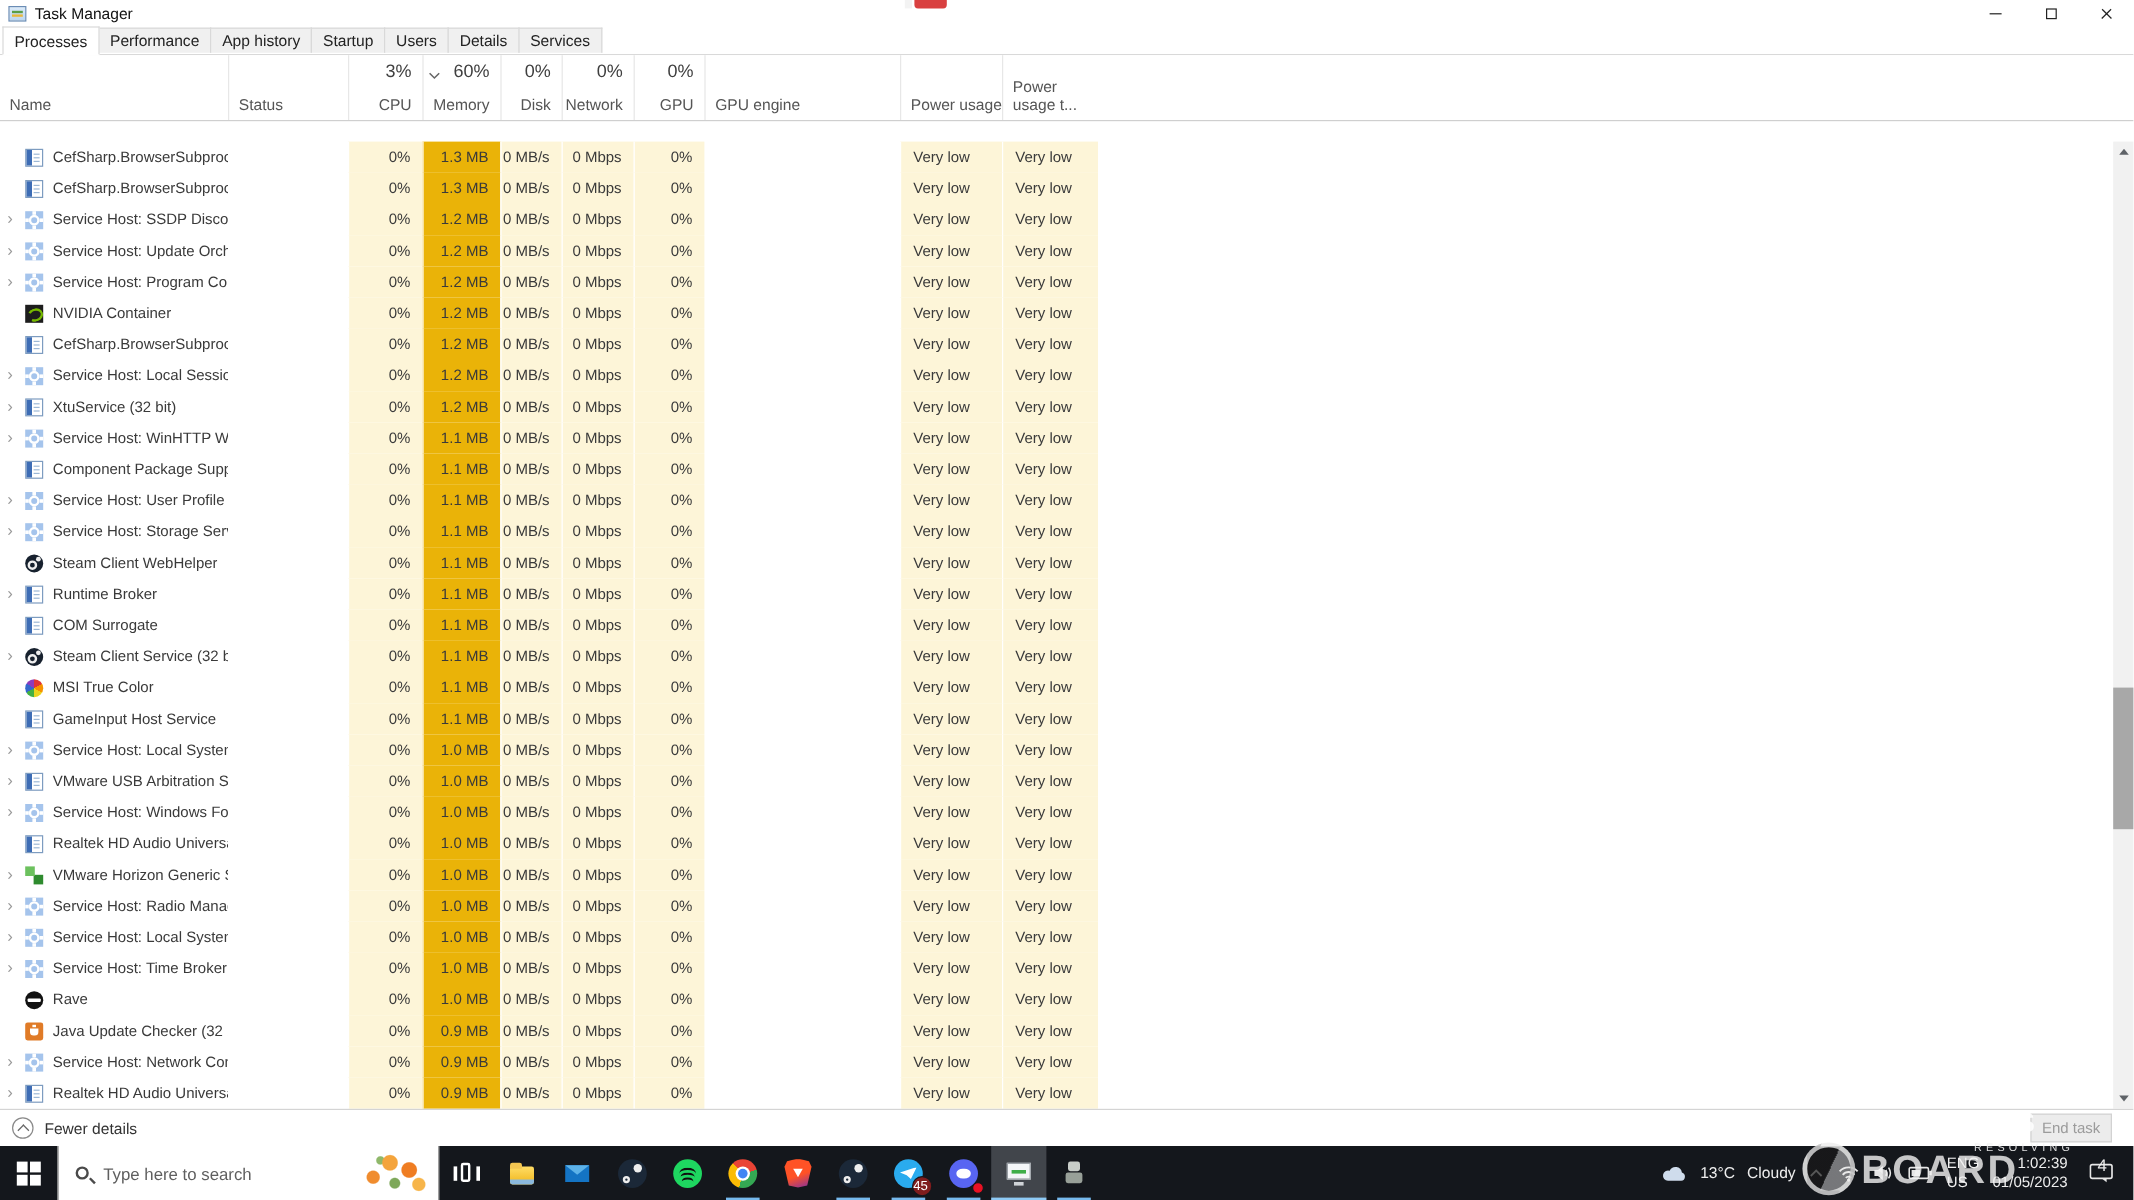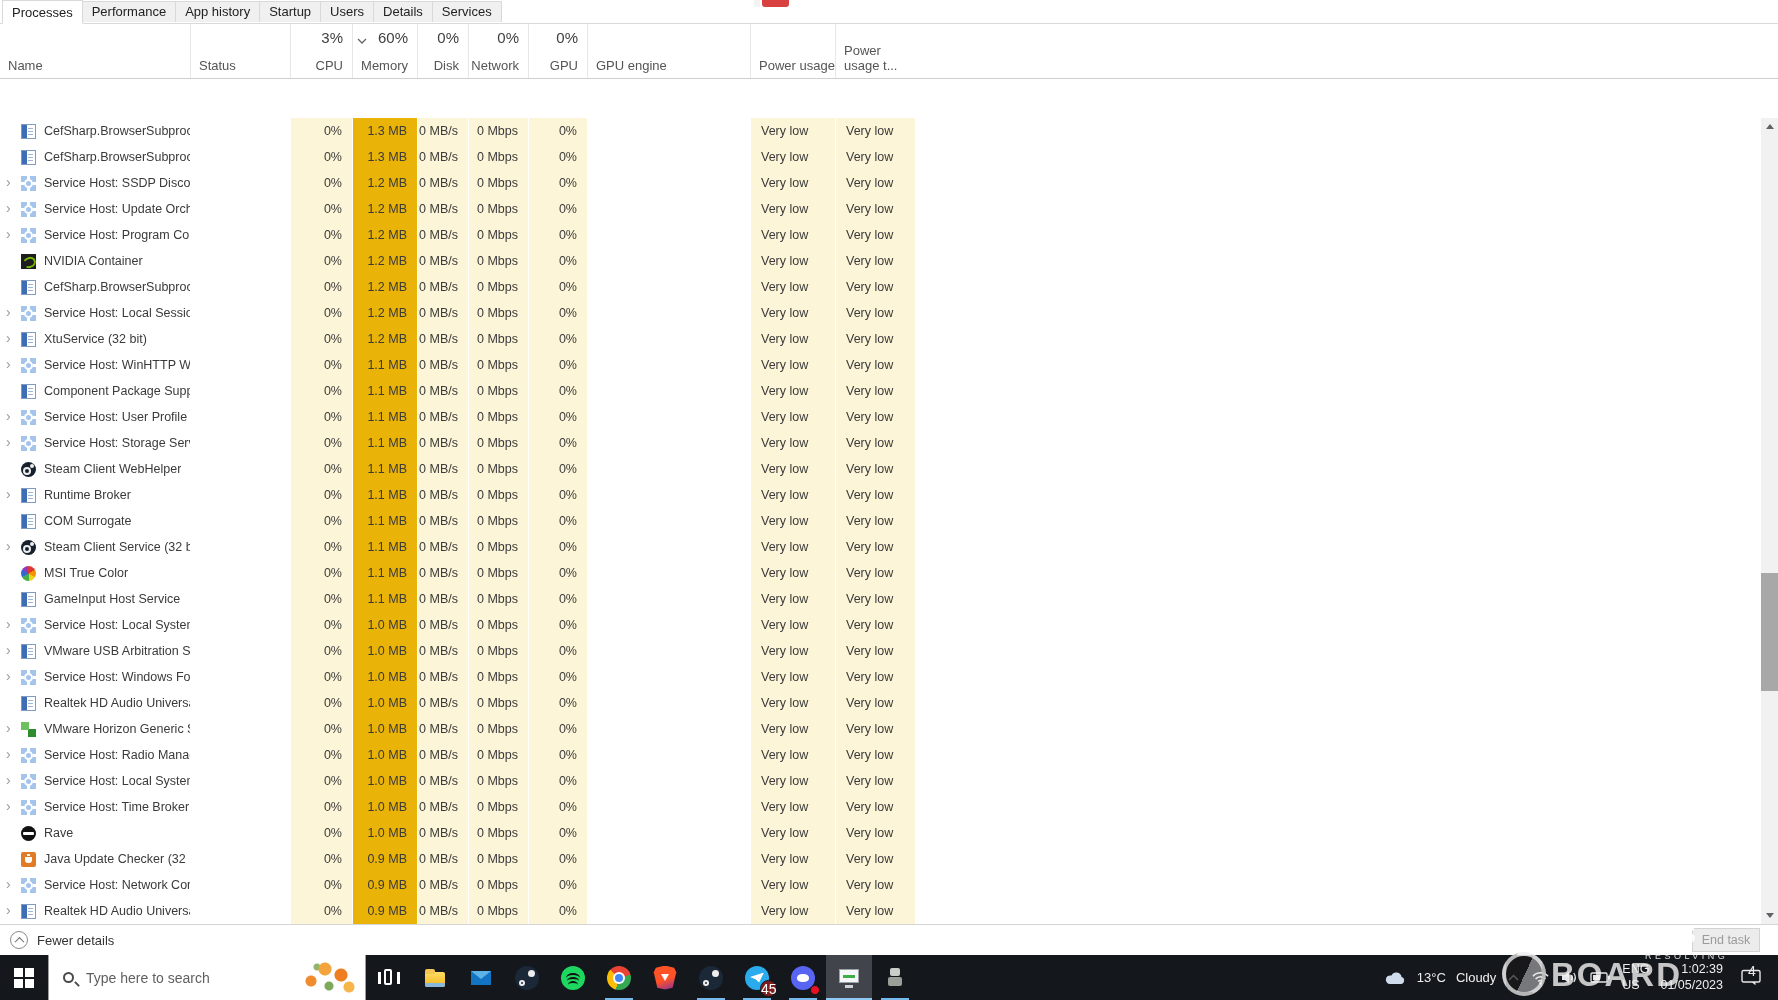--- a/index.html
+++ b/index.html
@@ -108,21 +108,21 @@
       radial-gradient(circle at 42px 16px,#ef7d22 0 6px,transparent 7px),
       radial-gradient(circle at 50px 28px,#f7b54a 0 5px,transparent 6px),
       radial-gradient(circle at 30px 27px,#7ea85a 0 4px,transparent 5px),
       radial-gradient(circle at 18px 8px,#8fb86a 0 3px,transparent 4px);}
   .tb-apps{display:flex;}
   .tb-cell{width:46px;position:relative;display:flex;align-items:center;justify-content:center;}
   .tb-cell.active{background:#41454b;}
   .tb-underline{display:none;}
   .tb-underline.show{display:block;position:absolute;bottom:0;left:9px;right:9px;height:2px;background:#76b9ed;}
   .tb-cell.active .tb-underline{display:block;position:absolute;bottom:0;left:0;right:0;height:2px;background:#8ecaf5;}
-  .tb-badge{position:absolute;right:3px;bottom:3px;background:#7f1d1d;color:#fff;font-size:14px;border-radius:50%;width:17px;height:17px;line-height:17px;text-align:left;border:1px solid #14171c;}
+  .tb-badge{position:absolute;right:3px;bottom:3px;background:#7f1d1d;color:#fff;font-size:11px;border-radius:50%;width:17px;height:17px;line-height:17px;text-align:left;border:1px solid #14171c;}
   .tb-badge:empty{display:none;}
   .tb-dot{display:none;}
   .tb-dot.show{display:block;position:absolute;right:6px;bottom:5px;width:10px;height:10px;border-radius:50%;background:#e81123;border:1px solid #14171c;}
 
   .tb-ic{width:24px;height:24px;position:relative;}
   .tb-ic i,.tb-ic b{position:absolute;display:block;}
   .tb-ic.task-view-icon i{left:7px;top:3px;width:8px;height:16px;border:2px solid #fff;border-radius:2px;}
   .tb-ic.task-view-icon b{left:1px;top:6px;width:3px;height:12px;background:#fff;box-shadow:19px 0 0 #fff;}
   .tb-ic.explorer-icon i{left:2px;top:6px;right:2px;bottom:3px;background:linear-gradient(#ffdd66,#f0b51a);border-radius:2px;}
   .tb-ic.explorer-icon b{left:2px;top:3px;width:10px;height:5px;background:#f3c651;border-radius:2px 2px 0 0;}
@@ -167,20 +167,35 @@
   .wm-lts{left:1654px;top:922px;font-size:23px;font-weight:bold;color:rgba(255,255,255,.85);}
   .wm-digit{left:1748px;top:963px;font-size:14px;color:rgba(242,242,242,.95);}
   .rec-pill{position:absolute;left:762px;top:0;width:27px;height:7px;background:#d94040;border-radius:0 0 3px 3px;z-index:60;}
   .rec-pill::before{content:'';position:absolute;left:-8px;top:0;width:6px;height:7px;background:#f3f3f3;}
 </style>
 </head>
 <body>
 
 <div>
 
+  <div class="titlebar">
+    <span class="tm-appicon"></span>
+    <span>Task Manager</span>
+    <div class="win-controls">
+      <div class="win-btn">
+          <span class="glyph-min"></span>
+        </div>
+      <div class="win-btn">
+          <span class="glyph-max"></span>
+        </div>
+      <div class="win-btn">
+          <span class="glyph-close"></span>
+        </div>
+    </div>
+  </div>
 
 
   <div class="tabstrip">
 
   <div class="tab active"><span>Processes</span></div>
       <div class="tab"><span>Performance</span></div>
       <div class="tab"><span>App history</span></div>
       <div class="tab"><span>Startup</span></div>
       <div class="tab"><span>Users</span></div>
       <div class="tab"><span>Details</span></div>

